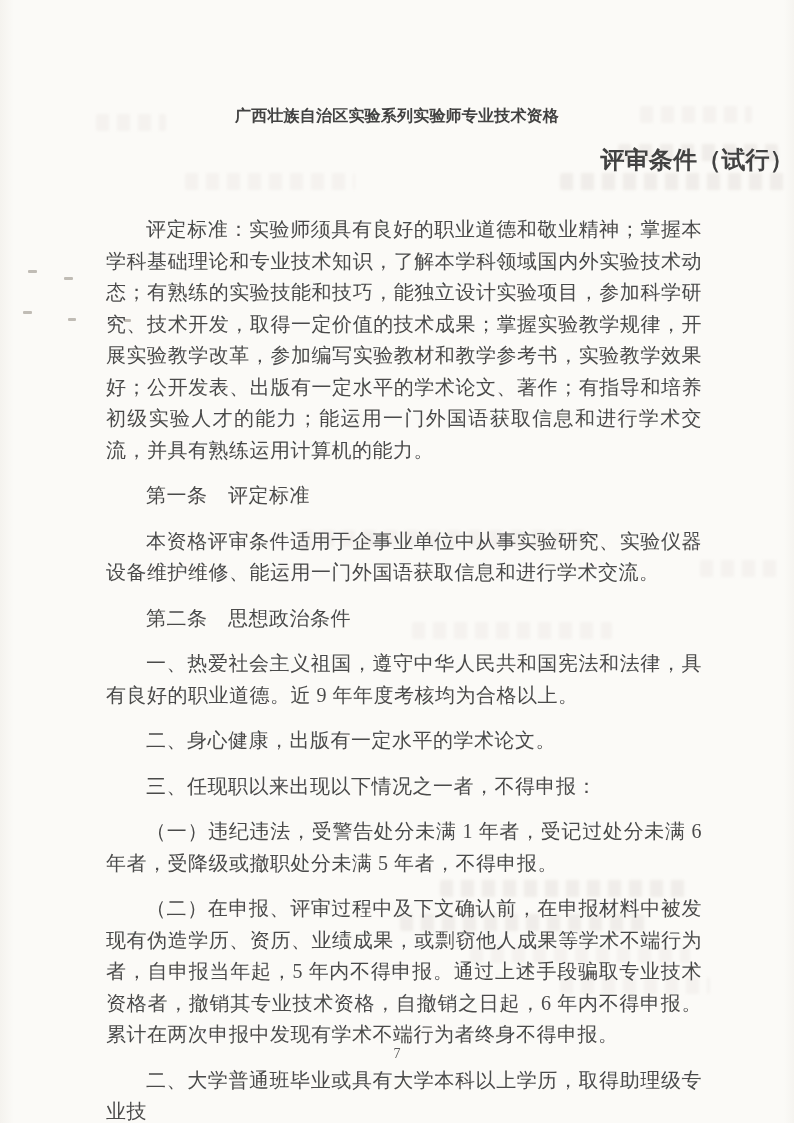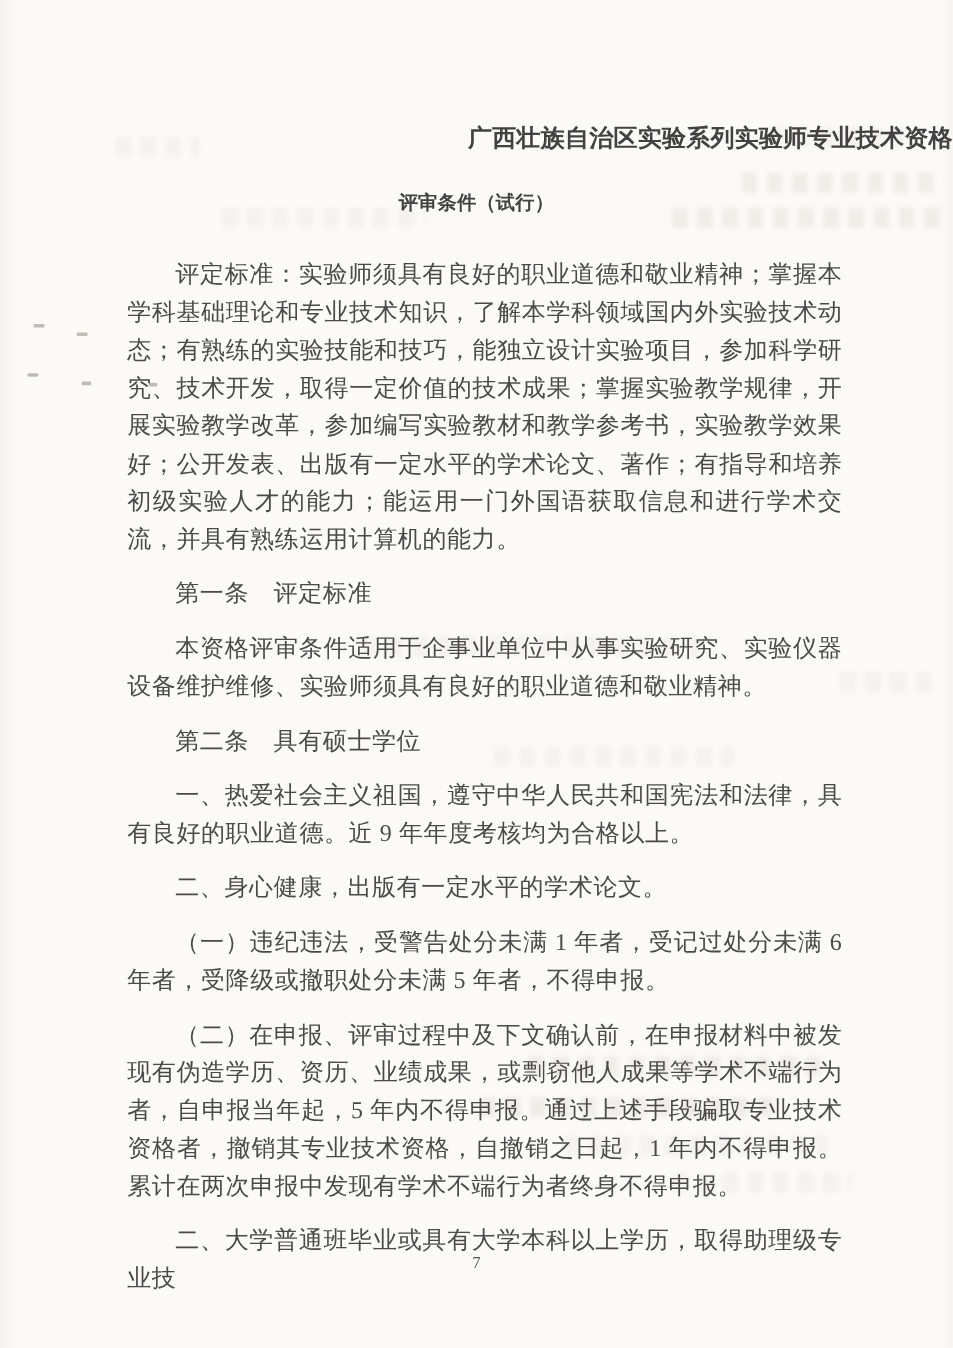--- a/index.html
+++ b/index.html
@@ -15,22 +15,22 @@
     position:absolute; inset:0;
     background:
       linear-gradient(90deg, rgba(225,220,212,.25) 0, rgba(0,0,0,0) 14px),
       linear-gradient(270deg, rgba(228,224,216,.22) 0, rgba(0,0,0,0) 10px),
       #fbfaf7;
   }
   .title-block {
     position:absolute; top:101px; left:0; width:100%;
     text-align:center; font-weight:700; color:#424242;
   }
-  .title-line1 { font-size:20px; line-height:30px; letter-spacing:0.2px;text-align:right; }
-  .title-line2 { font-size:16px; line-height:30px; margin-top:24px; letter-spacing:0.2px; }
+  .title-line1 { font-size:16px; line-height:30px; letter-spacing:0.2px; }
+  .title-line2 { font-size:24px; line-height:30px; margin-top:14px; letter-spacing:0.2px;text-align:right; }
   .content {
     position:absolute; top:200px; left:92px; width:624px;
     font-size:20px; line-height:31.5px;
     text-align:justify; letter-spacing:0.5px;
     color:#4a4a4a;
   }
   .content p { text-indent:2em; margin:14px; }
   .page-number {
     position:absolute; top:1046px; left:0; width:100%;
     text-align:center; font-size:14px; color:#5a5a5a;
@@ -74,24 +74,25 @@
   <div class="mark" style="left:124px; top:319px; width:7px; height:3px;"></div>
 
   <div class="title-block">
     <div class="title-line1">广西壮族自治区实验系列实验师专业技术资格</div>
     <div class="title-line2">评审条件（试行）</div>
   </div>
 
   <div class="content">
     <p>评定标准：实验师须具有良好的职业道德和敬业精神；掌握本学科基础理论和专业技术知识，了解本学科领域国内外实验技术动态；有熟练的实验技能和技巧，能独立设计实验项目，参加科学研究、技术开发，取得一定价值的技术成果；掌握实验教学规律，开展实验教学改革，参加编写实验教材和教学参考书，实验教学效果好；公开发表、出版有一定水平的学术论文、著作；有指导和培养初级实验人才的能力；能运用一门外国语获取信息和进行学术交流，并具有熟练运用计算机的能力。</p>
     <p>第一条　评定标准</p>
-    <p>本资格评审条件适用于企事业单位中从事实验研究、实验仪器设备维护维修、实验师须具有良好的职业道德和敬业精神。</p>
-    <p>第二条　具有硕士学位</p>
+    <p>本资格评审条件适用于企事业单位中从事实验研究、实验仪器设备维护维修、能运用一门外国语获取信息和进行学术交流。</p>
+    <p>第二条　思想政治条件</p>
     <p>一、热爱社会主义祖国，遵守中华人民共和国宪法和法律，具有良好的职业道德。近 9 年年度考核均为合格以上。</p>
     <p>二、身心健康，出版有一定水平的学术论文。</p>
+    <p>三、任现职以来出现以下情况之一者，不得申报：</p>
     <p>（一）违纪违法，受警告处分未满 1 年者，受记过处分未满 6 年者，受降级或撤职处分未满 5 年者，不得申报。</p>
-    <p>（二）在申报、评审过程中及下文确认前，在申报材料中被发现有伪造学历、资历、业绩成果，或剽窃他人成果等学术不端行为者，自申报当年起，5 年内不得申报。通过上述手段骗取专业技术资格者，撤销其专业技术资格，自撤销之日起，1 年内不得申报。累计在两次申报中发现有学术不端行为者终身不得申报。</p>
+    <p>（二）在申报、评审过程中及下文确认前，在申报材料中被发现有伪造学历、资历、业绩成果，或剽窃他人成果等学术不端行为者，自申报当年起，5 年内不得申报。通过上述手段骗取专业技术资格者，撤销其专业技术资格，自撤销之日起，6 年内不得申报。累计在两次申报中发现有学术不端行为者终身不得申报。</p>
     <p>二、大学普通班毕业或具有大学本科以上学历，取得助理级专业技</p>
   </div>
 
   <div class="page-number">7</div>
 
 </div>
 
 </body></html>

